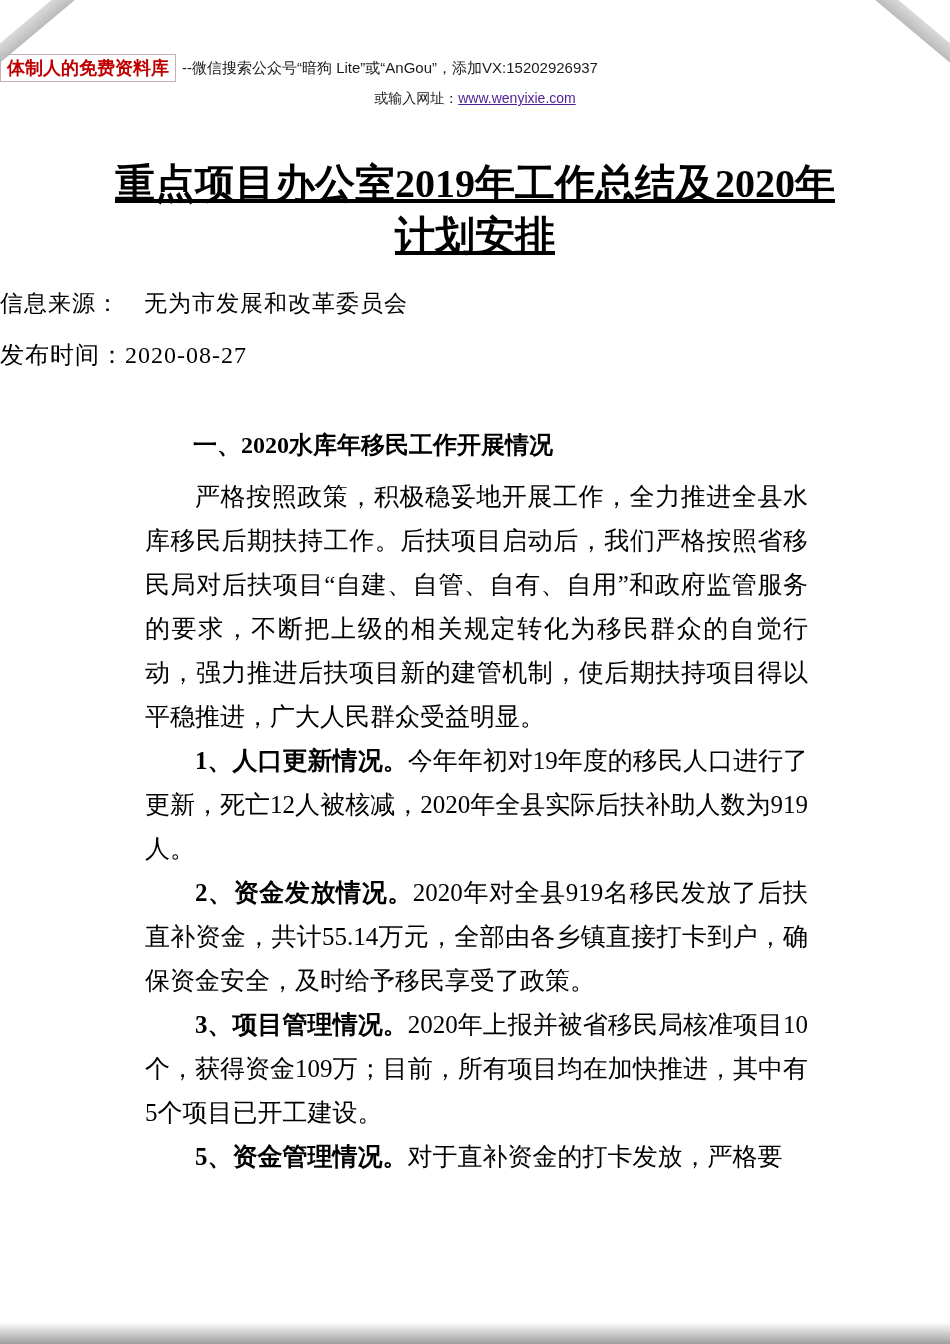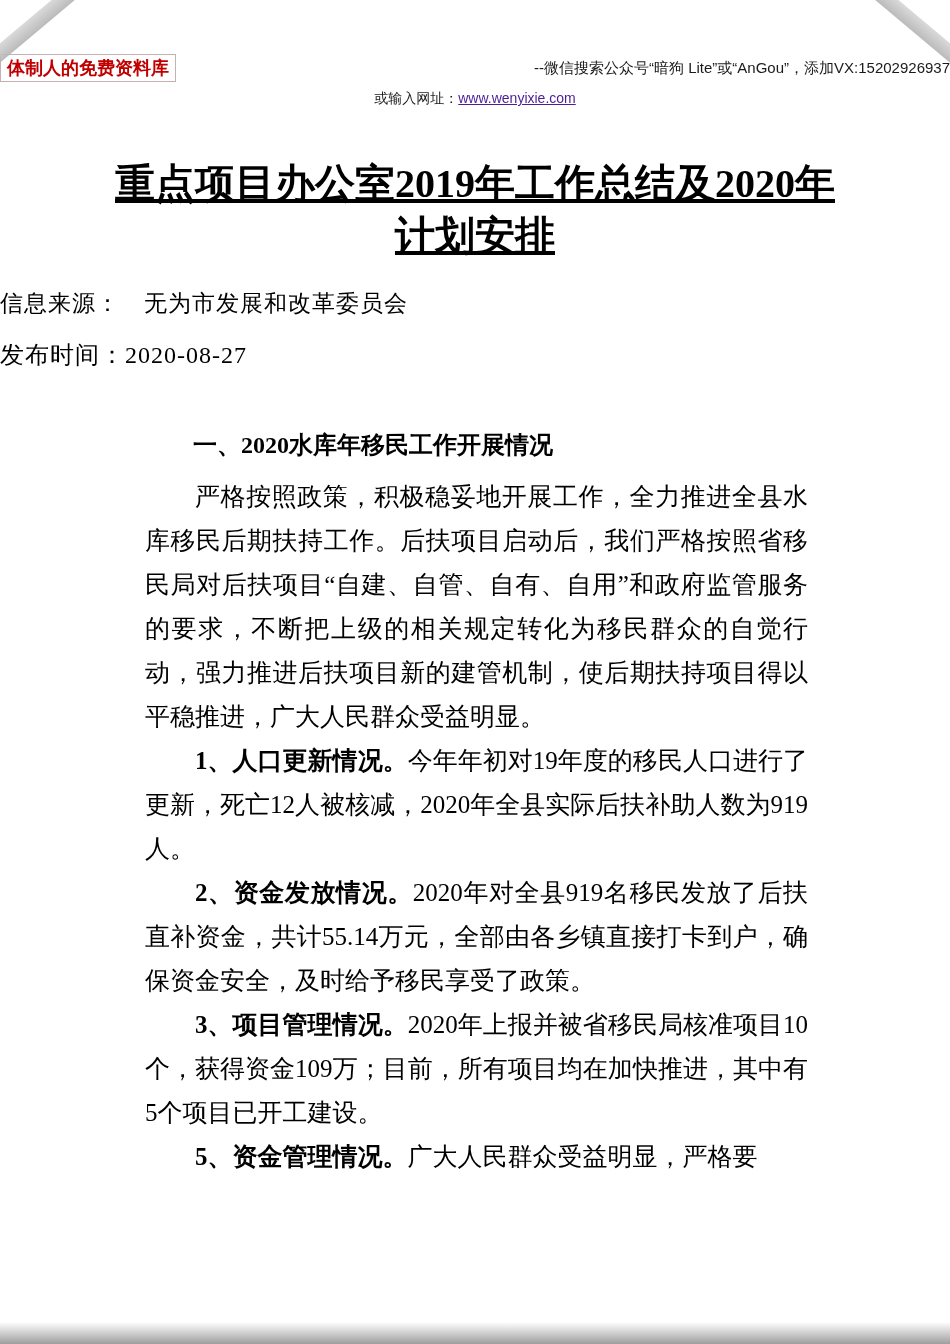--- a/index.html
+++ b/index.html
@@ -20,21 +20,21 @@
     width:160px; height:15px;
     background:linear-gradient(#d6d6d6,#b3b3b3);
     opacity:0.9;
   }
   .ribbon-left  { top:22px; left:-52px;  transform:rotate(-40deg); }
   .ribbon-right { top:22px; right:-52px; transform:rotate(40deg); }
 
   
   .header { padding-top:54px; text-align:center; }
   .header-line1 {
-    display:flex; justify-content:space-between; align-items:center; gap:14px;
+    display:flex; justify-content:flex-start; align-items:center; gap:6px;
     font-size:15px; color:#1a1a1a;
     font-family:"Liberation Sans","DejaVu Sans",sans-serif;
   }
   .brand {
     color:#c00000; font-weight:bold; font-size:18px;
     font-family:"Liberation Serif","DejaVu Serif",serif;
     border:1px solid #c9b0b0; padding:1px 6px;
   }
   .header-line2 {
     margin-top:8px; font-size:14px; color:#1a1a1a;
@@ -108,18 +108,18 @@
     <div class="meta-source">信息来源：　无为市发展和改革委员会</div>
     <div class="meta-date">发布时间：2020-08-27</div>
   </div>
 
   <div class="content">
     <p class="h2">一、2020水库年移民工作开展情况</p>
     <p>严格按照政策，积极稳妥地开展工作，全力推进全县水库移民后期扶持工作。后扶项目启动后，我们严格按照省移民局对后扶项目“自建、自管、自有、自用”和政府监管服务的要求，不断把上级的相关规定转化为移民群众的自觉行动，强力推进后扶项目新的建管机制，使后期扶持项目得以平稳推进，广大人民群众受益明显。</p>
     <p><span class="lead">1、人口更新情况。</span><span>今年年初对19年度的移民人口进行了更新，死亡12人被核减，2020年全县实际后扶补助人数为919人。</span></p>
     <p><span class="lead">2、资金发放情况。</span><span>2020年对全县919名移民发放了后扶直补资金，共计55.14万元，全部由各乡镇直接打卡到户，确保资金安全，及时给予移民享受了政策。</span></p>
     <p><span class="lead">3、项目管理情况。</span><span>2020年上报并被省移民局核准项目10个，获得资金109万；目前，所有项目均在加快推进，其中有5个项目已开工建设。</span></p>
-    <p><span class="lead">5、资金管理情况。</span><span>广大人民群众受益明显，严格要</span></p>
+    <p><span class="lead">5、资金管理情况。</span><span>对于直补资金的打卡发放，严格要</span></p>
   </div>
 
   <div class="bottom-shade"></div>
 
 </div>
 
 </body></html>

